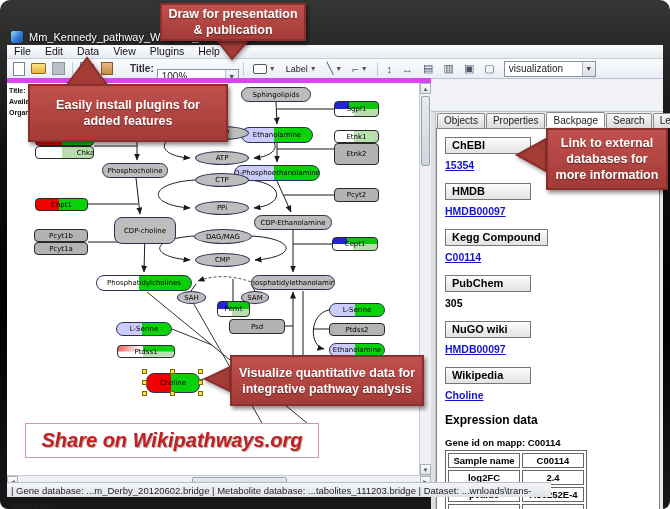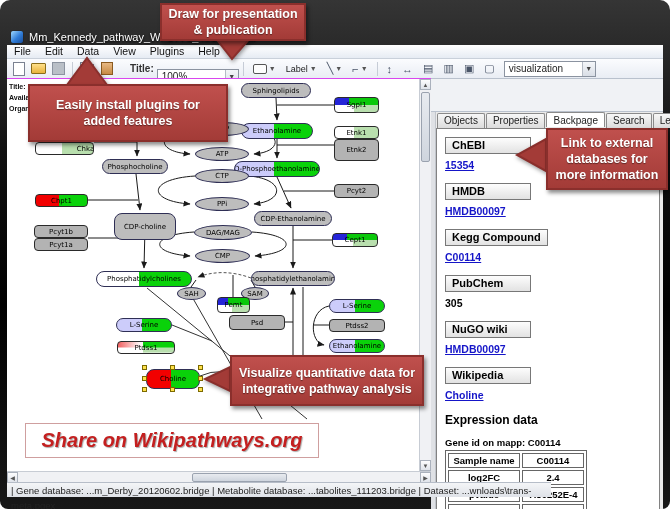--- a/index.html
+++ b/index.html
@@ -31,21 +31,21 @@
   .combo{height:14px;background:#fff;border:1px solid #8b93a0;display:inline-flex;align-items:center;
          font-size:10px;padding-left:4px;position:relative;}
   .combo .caret{margin-left:auto;width:12px;height:100%;background:linear-gradient(#f4f6f9,#d9dee6);
                 border-left:1px solid #b4bac4;display:flex;align-items:center;justify-content:center;font-size:7px;color:#444;}
   .tb-btn{display:inline-flex;align-items:center;margin:0 2px;padding:0 2px;height:15px;border:1px solid transparent;border-radius:2px;}
   .tb-btn .caret2{font-size:7px;color:#555;margin-left:2px;}
   .i-dnode{width:12px;height:8px;border:1px solid #555;border-radius:2px;background:#fdfdfd;}
   .glyph{font-size:11px;color:#4a5568;}
   
   .main{position:absolute;left:0;top:33px;width:656px;height:392px;}
-  .canvas-wrap{position:absolute;left:0;top:0;width:424px;height:392px;background:#fff;border-top:1px solid #d946ef;}
+  .canvas-wrap{position:absolute;left:0;top:0;width:424px;height:392px;background:#fff;border-top:5px solid #d946ef;}
   .canvas{position:absolute;left:0;top:0;width:412px;height:392px;overflow:hidden;}
   .pw-info{position:absolute;left:2px;top:2px;font-size:7px;font-weight:bold;color:#111;line-height:11px;}
   .node{position:absolute;border:1px solid #2f2f55;display:flex;align-items:center;justify-content:center;
         font-size:7px;color:#000;white-space:nowrap;overflow:hidden;box-sizing:border-box;font-family:"DejaVu Sans",sans-serif;}
   .shape-pill{border-radius:8px;}
   .shape-ellipse{border-radius:50%;}
   .shape-rect{border-radius:4px;border-color:#2a2a2a;}
   .f-gray{background:#bdbdbd;}
   .f-grayrect{background:#b3b3b3;}
   .f-redgreen{background:linear-gradient(90deg,#f20000 0 46%,#0ad20a 46%);}

